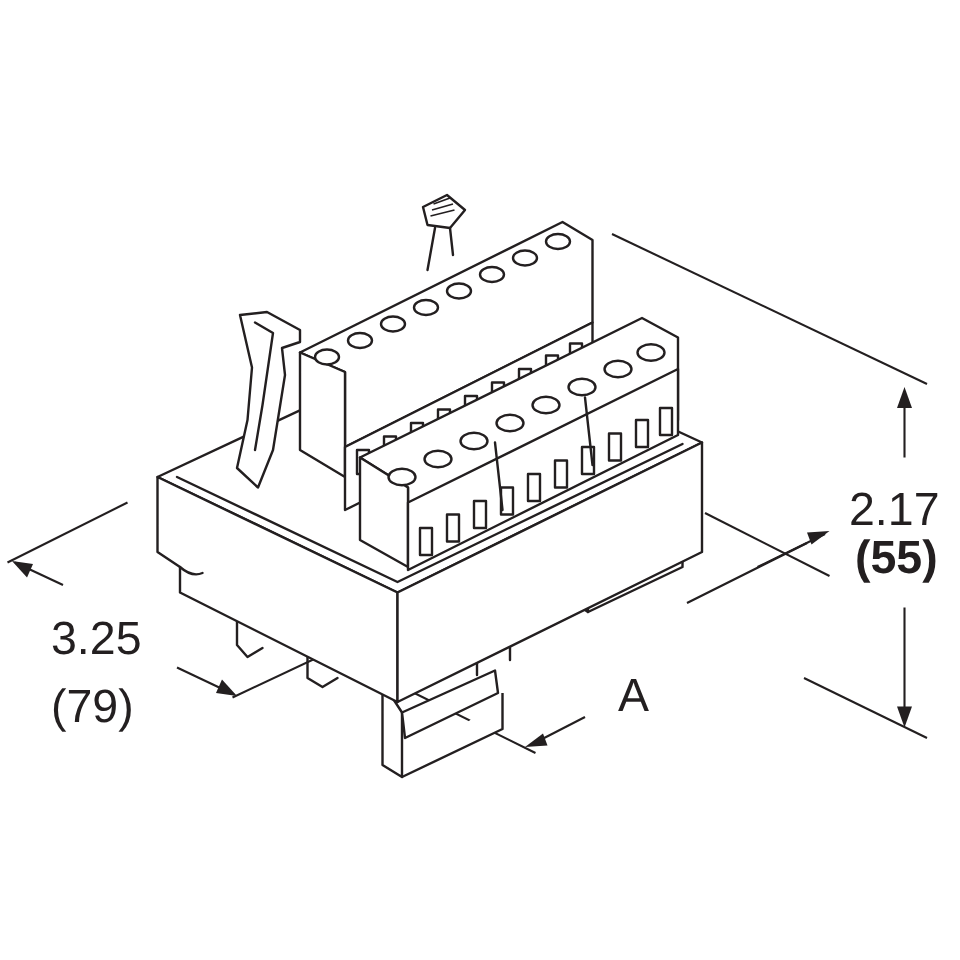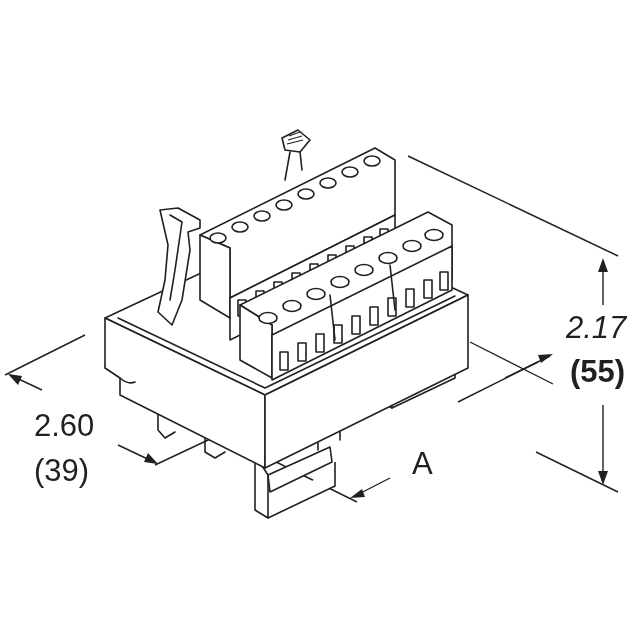--- a/index.html
+++ b/index.html
@@ -121,18 +121,18 @@
         <rect class="lnf" x="370" y="307" width="8" height="18"></rect>
         <rect class="lnf" x="388" y="298" width="8" height="18"></rect>
         <rect class="lnf" x="406" y="289" width="8" height="18"></rect>
         <rect class="lnf" x="424" y="280" width="8" height="18"></rect>
         <rect class="lnf" x="440" y="272" width="8" height="18"></rect>
       </g>
       <path class="ln" d="M330,295 L335,340 M390,265 L395,310"></path>
     </g>
   </svg>
 
-  <div class="label" style="left:566px; top:312px;font-style:italic;">2.17</div>
+  <div class="label" style="left:566px; top:324px;">2.17</div>
   <div class="label" style="left:570px; top:356px;font-weight:bold;">(55)</div>
-  <div class="label" style="left:34px; top:410px;">2.60</div>
-  <div class="label" style="left:34px; top:455px;">(39)</div>
+  <div class="label" style="left:34px; top:410px;">3.25</div>
+  <div class="label" style="left:34px; top:455px;">(79)</div>
   <div class="label" style="left:412px; top:448px;">A</div>
 </div>
 
 </body></html>

